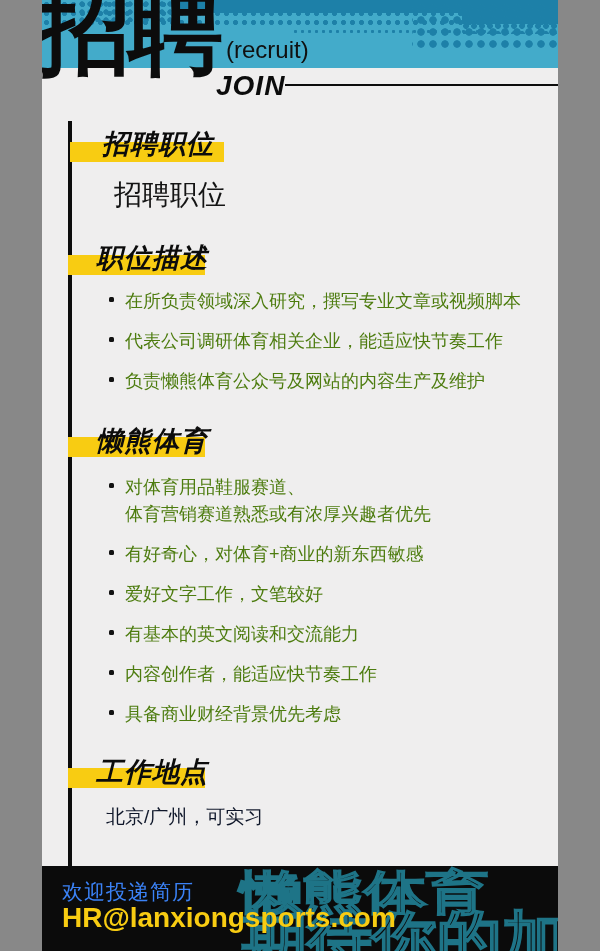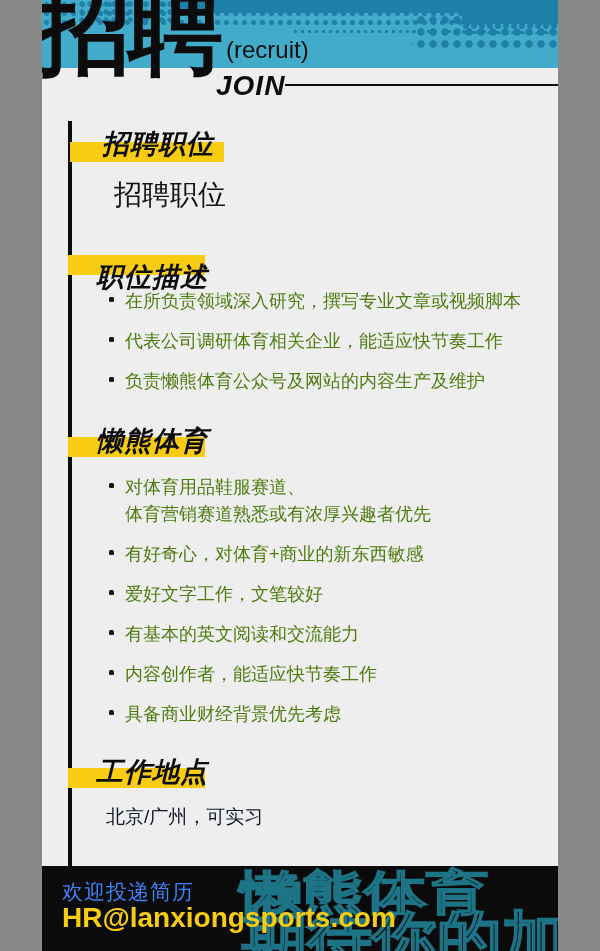--- a/index.html
+++ b/index.html
@@ -44,21 +44,21 @@
 
   .sec-head{position:absolute;z-index:2;font-style:italic;}
   .sec-bar{position:absolute;background:#F8CC12;z-index:1;}
   .sec-title{position:relative;z-index:3;font-size:27px;font-weight:800;color:#0C0C0C;letter-spacing:1px;white-space:nowrap;}
 
   #bar-1{left:28px;top:142px;width:154px;height:20px;}
   #head-1{left:60px;top:126px;}
   #content-1{position:absolute;left:72px;top:176px;font-size:28px;color:#141414;white-space:nowrap;}
 
   #bar-2{left:26px;top:255px;width:137px;height:20px;}
-  #head-2{left:54px;top:259px;}
+  #head-2{left:54px;top:240px;}
   #list-a{position:absolute;left:67px;top:288px;}
 
   #bar-3{left:26px;top:437px;width:137px;height:20px;}
   #head-3{left:54px;top:423px;}
   #list-b{position:absolute;left:67px;top:474px;}
 
   #bar-4{left:26px;top:768px;width:137px;height:20px;}
   #head-4{left:54px;top:754px;}
   #content-4{position:absolute;left:64px;top:804px;font-size:19px;color:#0f172a;white-space:nowrap;}
 

